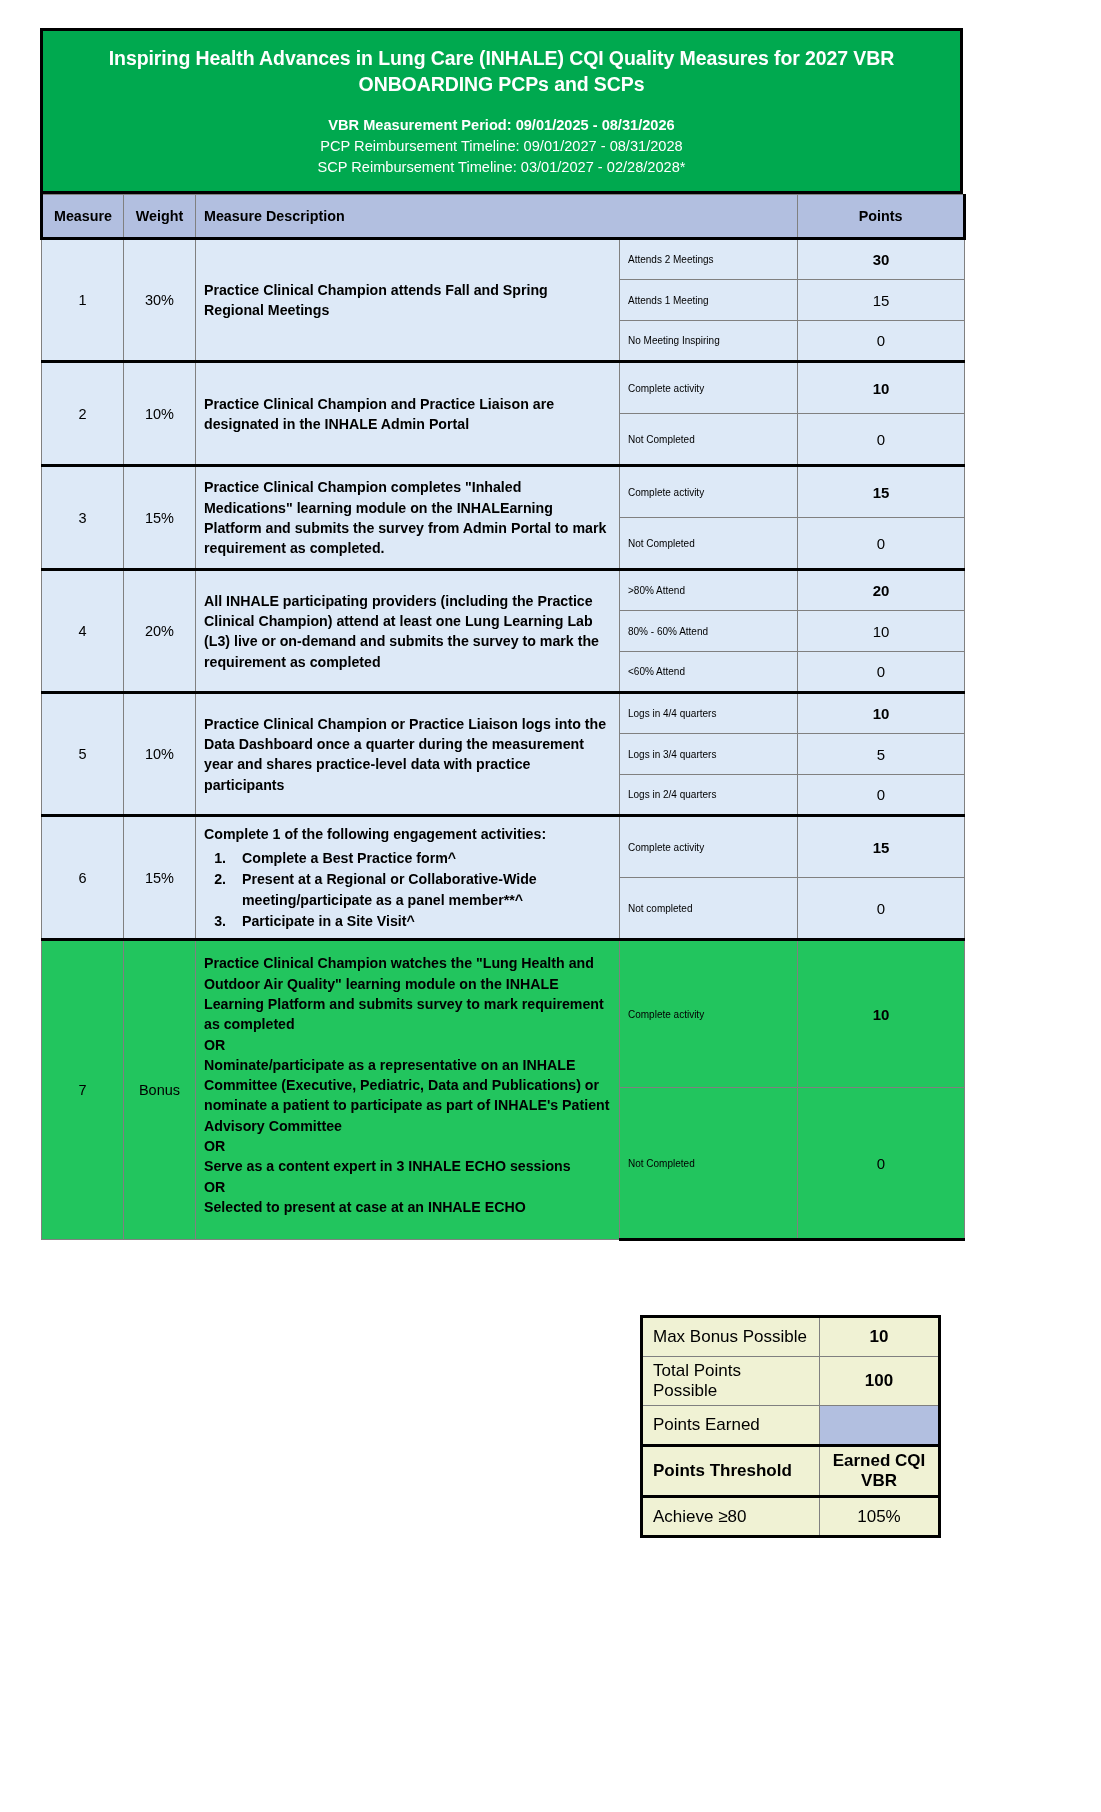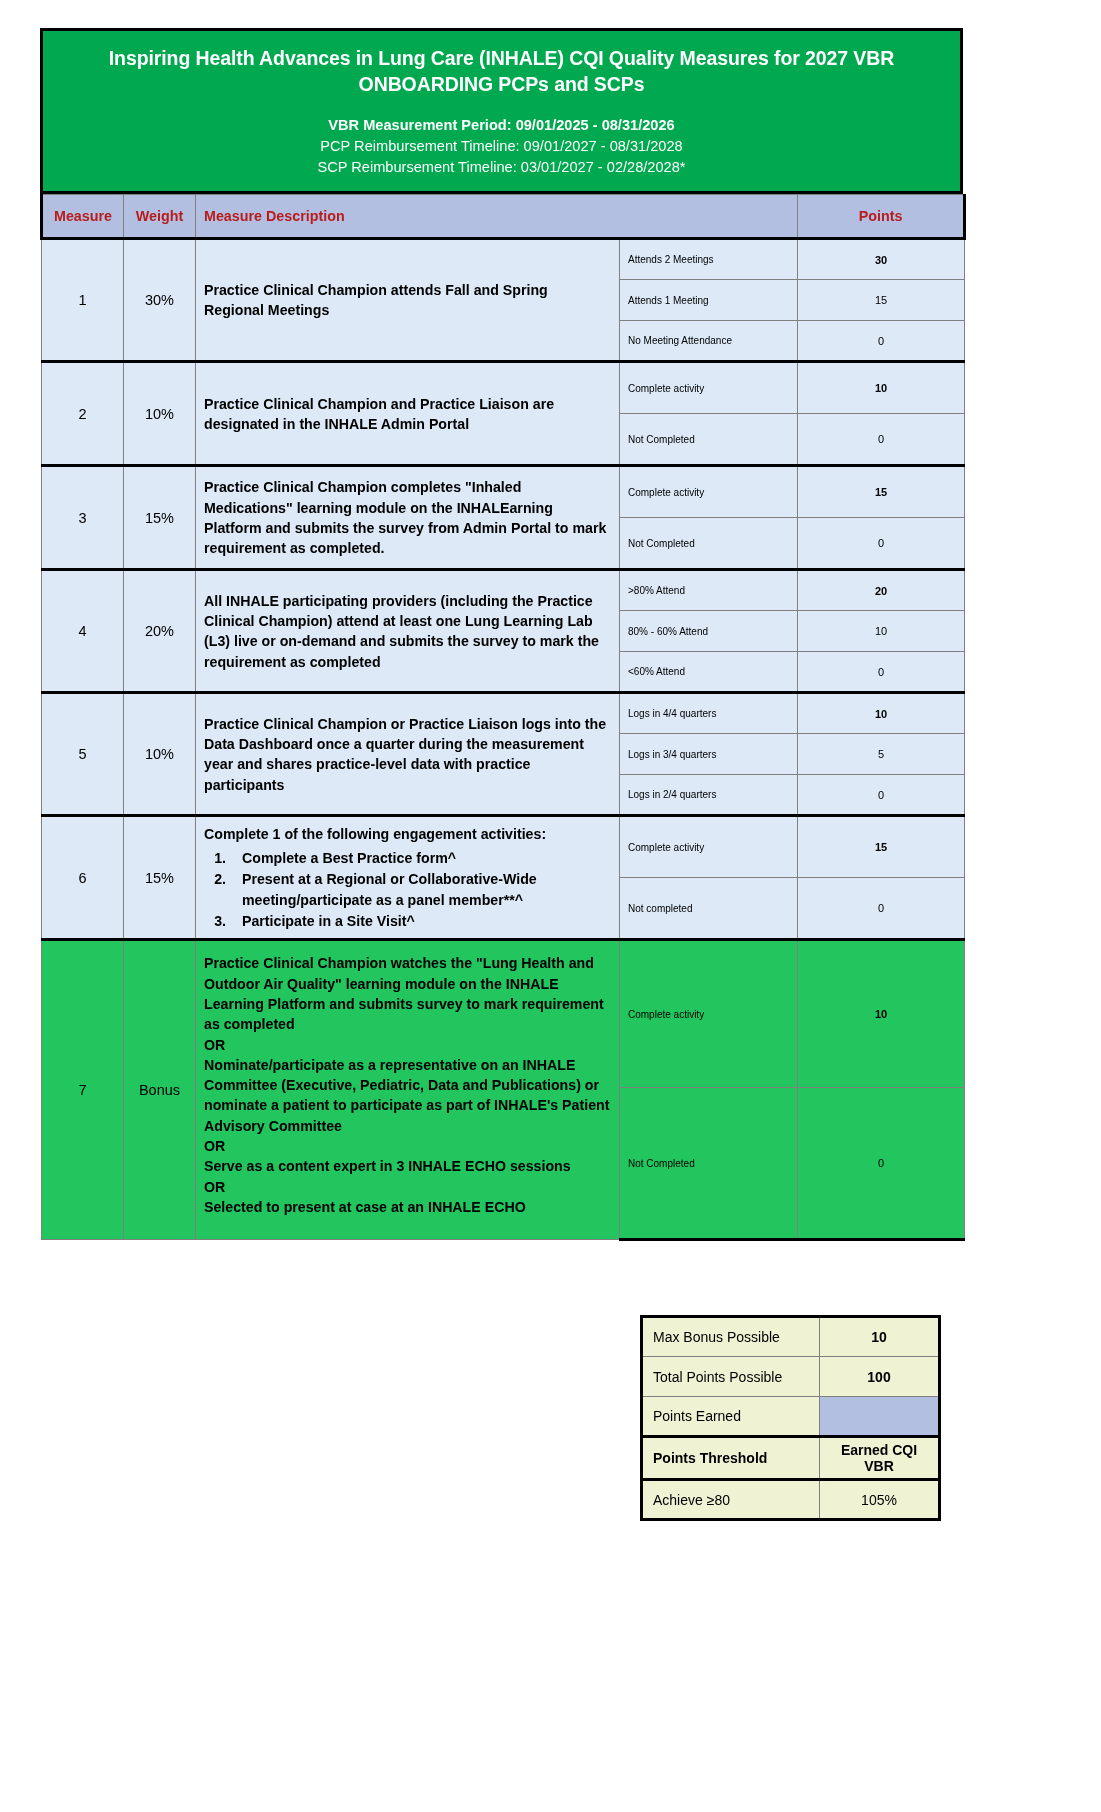--- a/index.html
+++ b/index.html
@@ -65,21 +65,21 @@
   .c-measure { width: 82px; }
   .c-weight  { width: 72px; }
   .c-desc    { width: 424px; }
   .c-crit    { width: 178px; }
   .c-points  { width: 167px; }
 
   thead th {
     background: #B2BFE0;
     font-size: 14.3px;
     font-weight: bold;
-    color: #b91c1c;
+    color: #000000;
     text-align: left;
     height: 44px;
     padding: 6px 10px;
     border-top: 3px solid #000;
     border-bottom: 3px solid #000;
   }
   thead th.center { text-align: center; }
   thead th.first { border-left: 3px solid #000; }
   thead th.last  { border-right: 3px solid #000; }
 
@@ -97,21 +97,21 @@
     padding: 8px 10px 8px 11px;
     margin-top: 14px;
   }
   td.crit {
     font-size: 10px;
     font-weight: normal;
     padding-left: 10px;
   }
   td.pts {
     text-align: center;
-    font-size: 11px;
+    font-size: 15px;
     border-right: 3px solid #000;
     margin-left: 48px;
   }
   td.pts.b { font-weight: bold; }
 
   tr.rowgroup-start > td { border-top: 3px solid #000; }
   tr.rowgroup-end > td   { border-bottom: 3px solid #000; }
 
   .blue  { background: #DDE9F7; }
   .peach { background: #22c55e; }
@@ -135,21 +135,21 @@
     top: 1287px;
     width: 298px;
   }
   table.summary {
     border-collapse: collapse;
     width: 298px;
     table-layout: fixed;
   }
   table.summary td {
     border: 1px solid #808080;
-    font-size: 14px;
+    font-size: 17px;
     height: 40px;
     padding: 4px 10px;
     background: #F0F2D4;
   }
   table.summary td.lbl { width: 178px; text-align: left; }
   table.summary td.val { width: 120px; text-align: center; font-weight: bold; }
   table.summary tr.outer-top td { border-top: 3px solid #000; }
   table.summary td.edge-l { border-left: 3px solid #000; }
   table.summary td.edge-r { border-right: 3px solid #000; }
   table.summary tr.thick-top td { border-top: 3px solid #000; }
@@ -197,21 +197,21 @@
         <td class="meas-wt blue" rowspan="3">30%</td>
         <td class="desc blue" rowspan="3">Practice Clinical Champion attends Fall and Spring Regional Meetings</td>
         <td class="crit blue" style="height:41px">Attends 2 Meetings</td>
         <td class="pts blue b">30</td>
       </tr>
       <tr>
         <td class="crit blue" style="height:41px">Attends 1 Meeting</td>
         <td class="pts blue">15</td>
       </tr>
       <tr class="rowgroup-end">
-        <td class="crit blue" style="height:41px">No Meeting Attendance</td>
+        <td class="crit blue" style="height:41px">No Meeting Inspiring</td>
         <td class="pts blue">0</td>
       </tr>
 
       <tr class="rowgroup-start">
         <td class="meas-no blue" rowspan="2">2</td>
         <td class="meas-wt blue" rowspan="2">10%</td>
         <td class="desc blue" rowspan="2">Practice Clinical Champion and Practice Liaison are designated in the INHALE Admin Portal</td>
         <td class="crit blue" style="height:52px">Complete activity</td>
         <td class="pts blue b">10</td>
       </tr>

